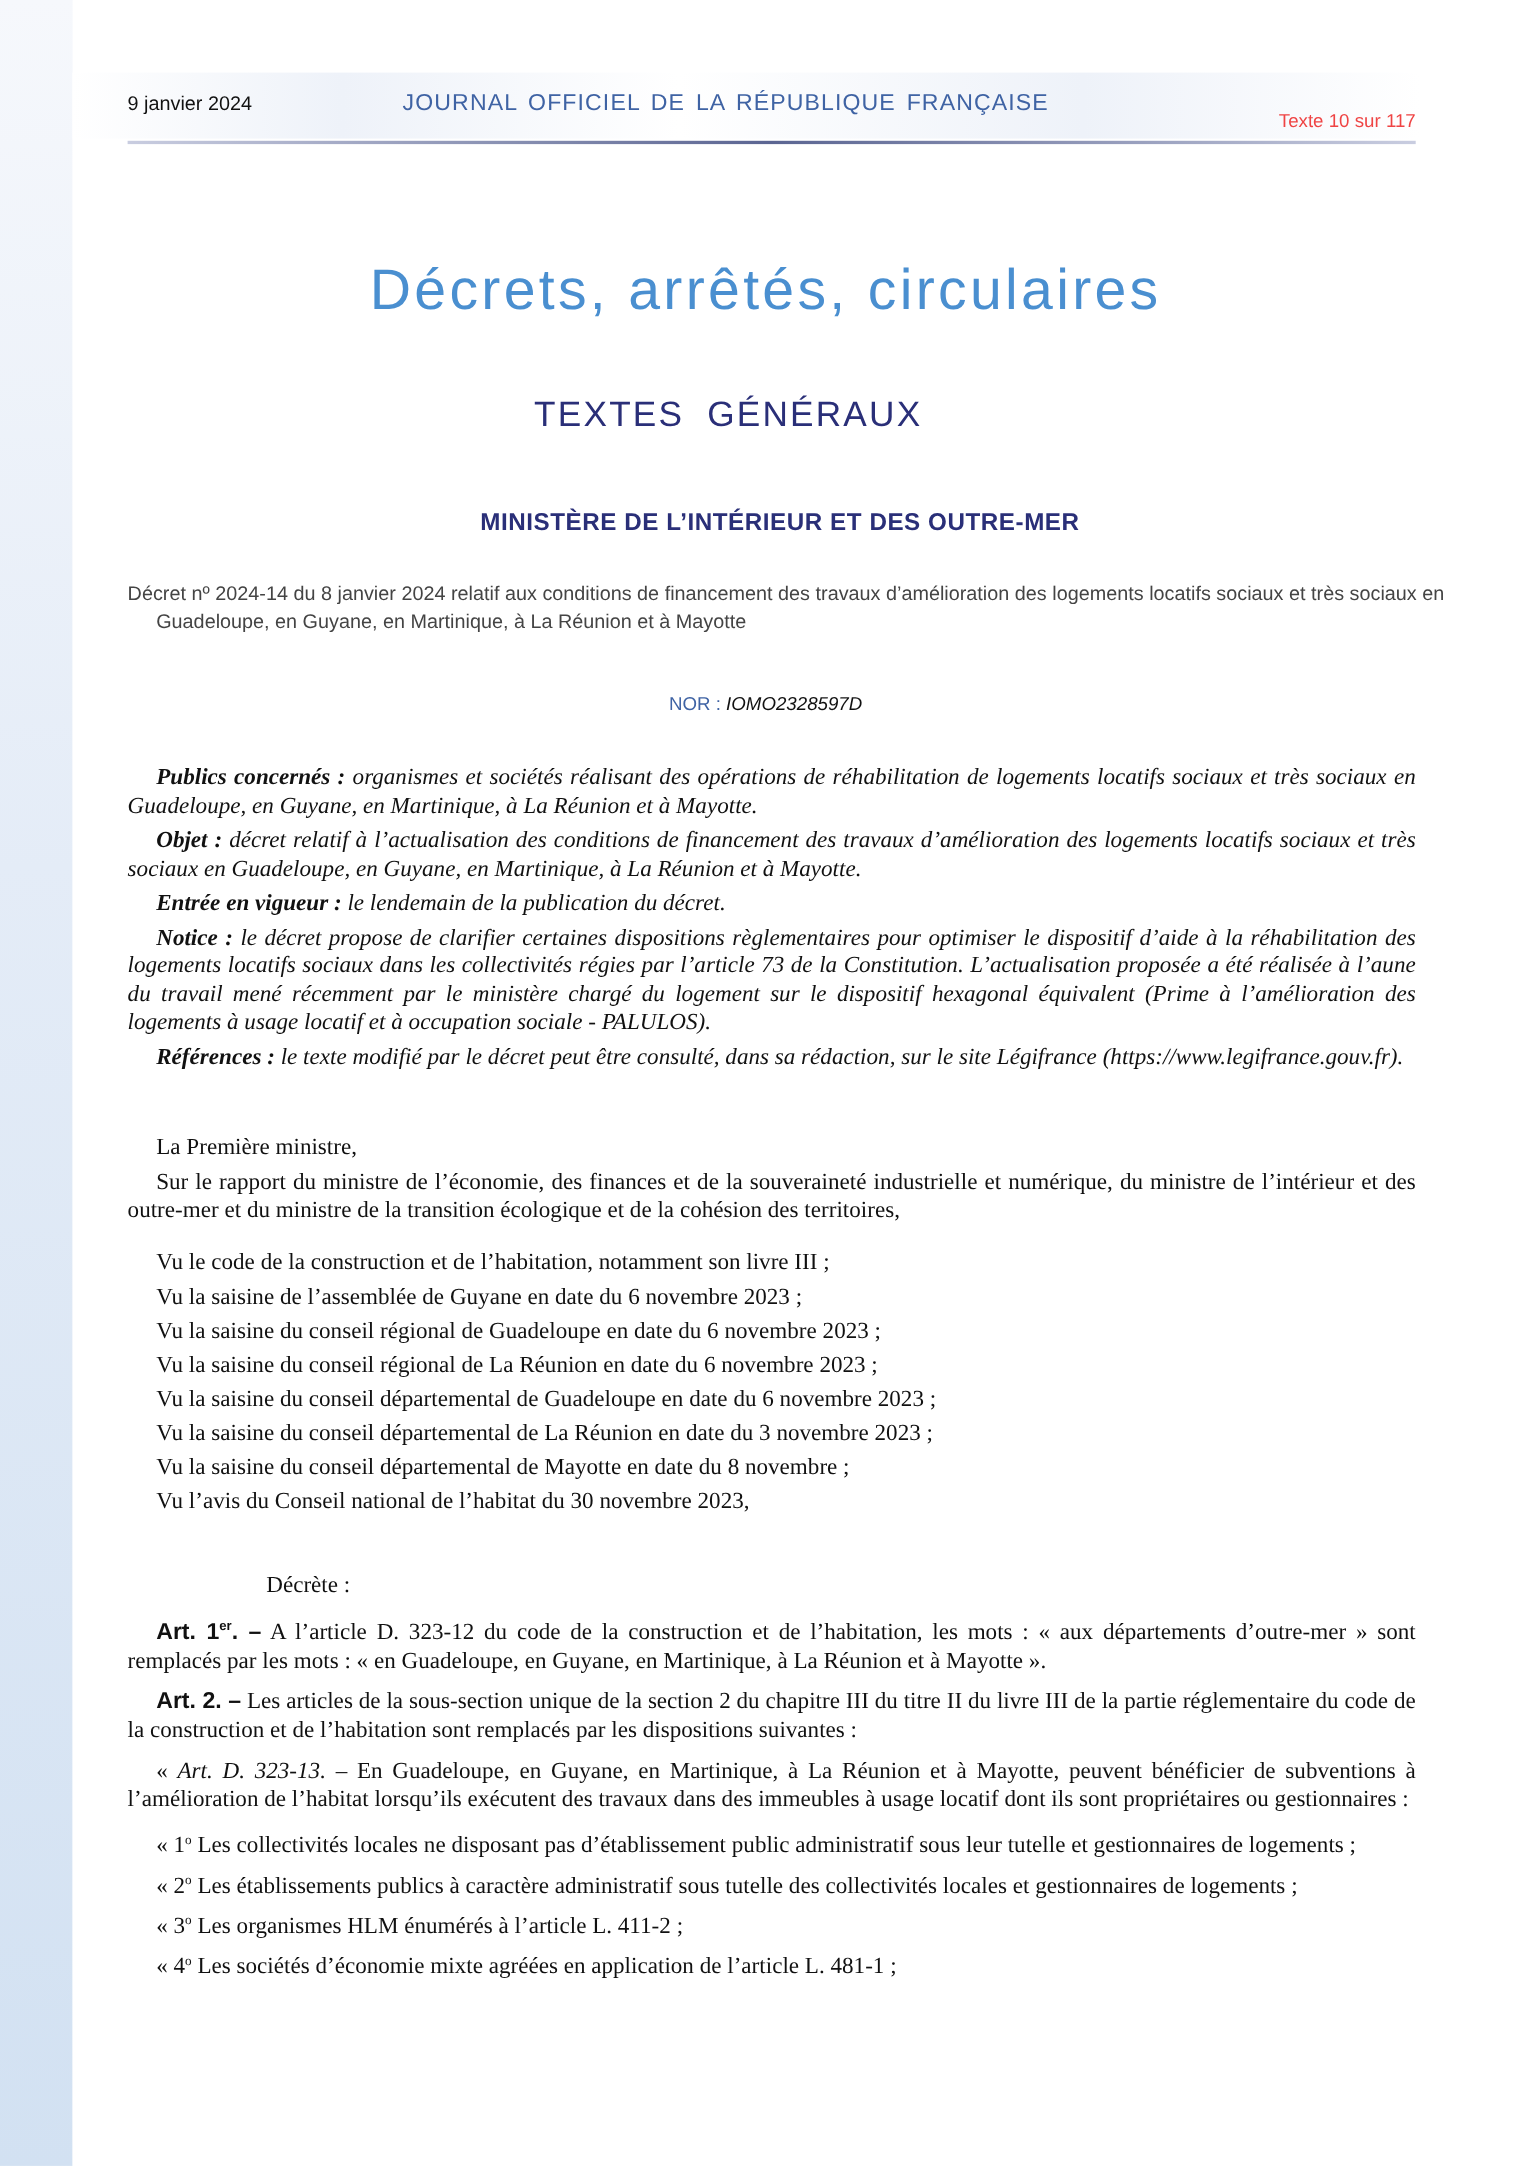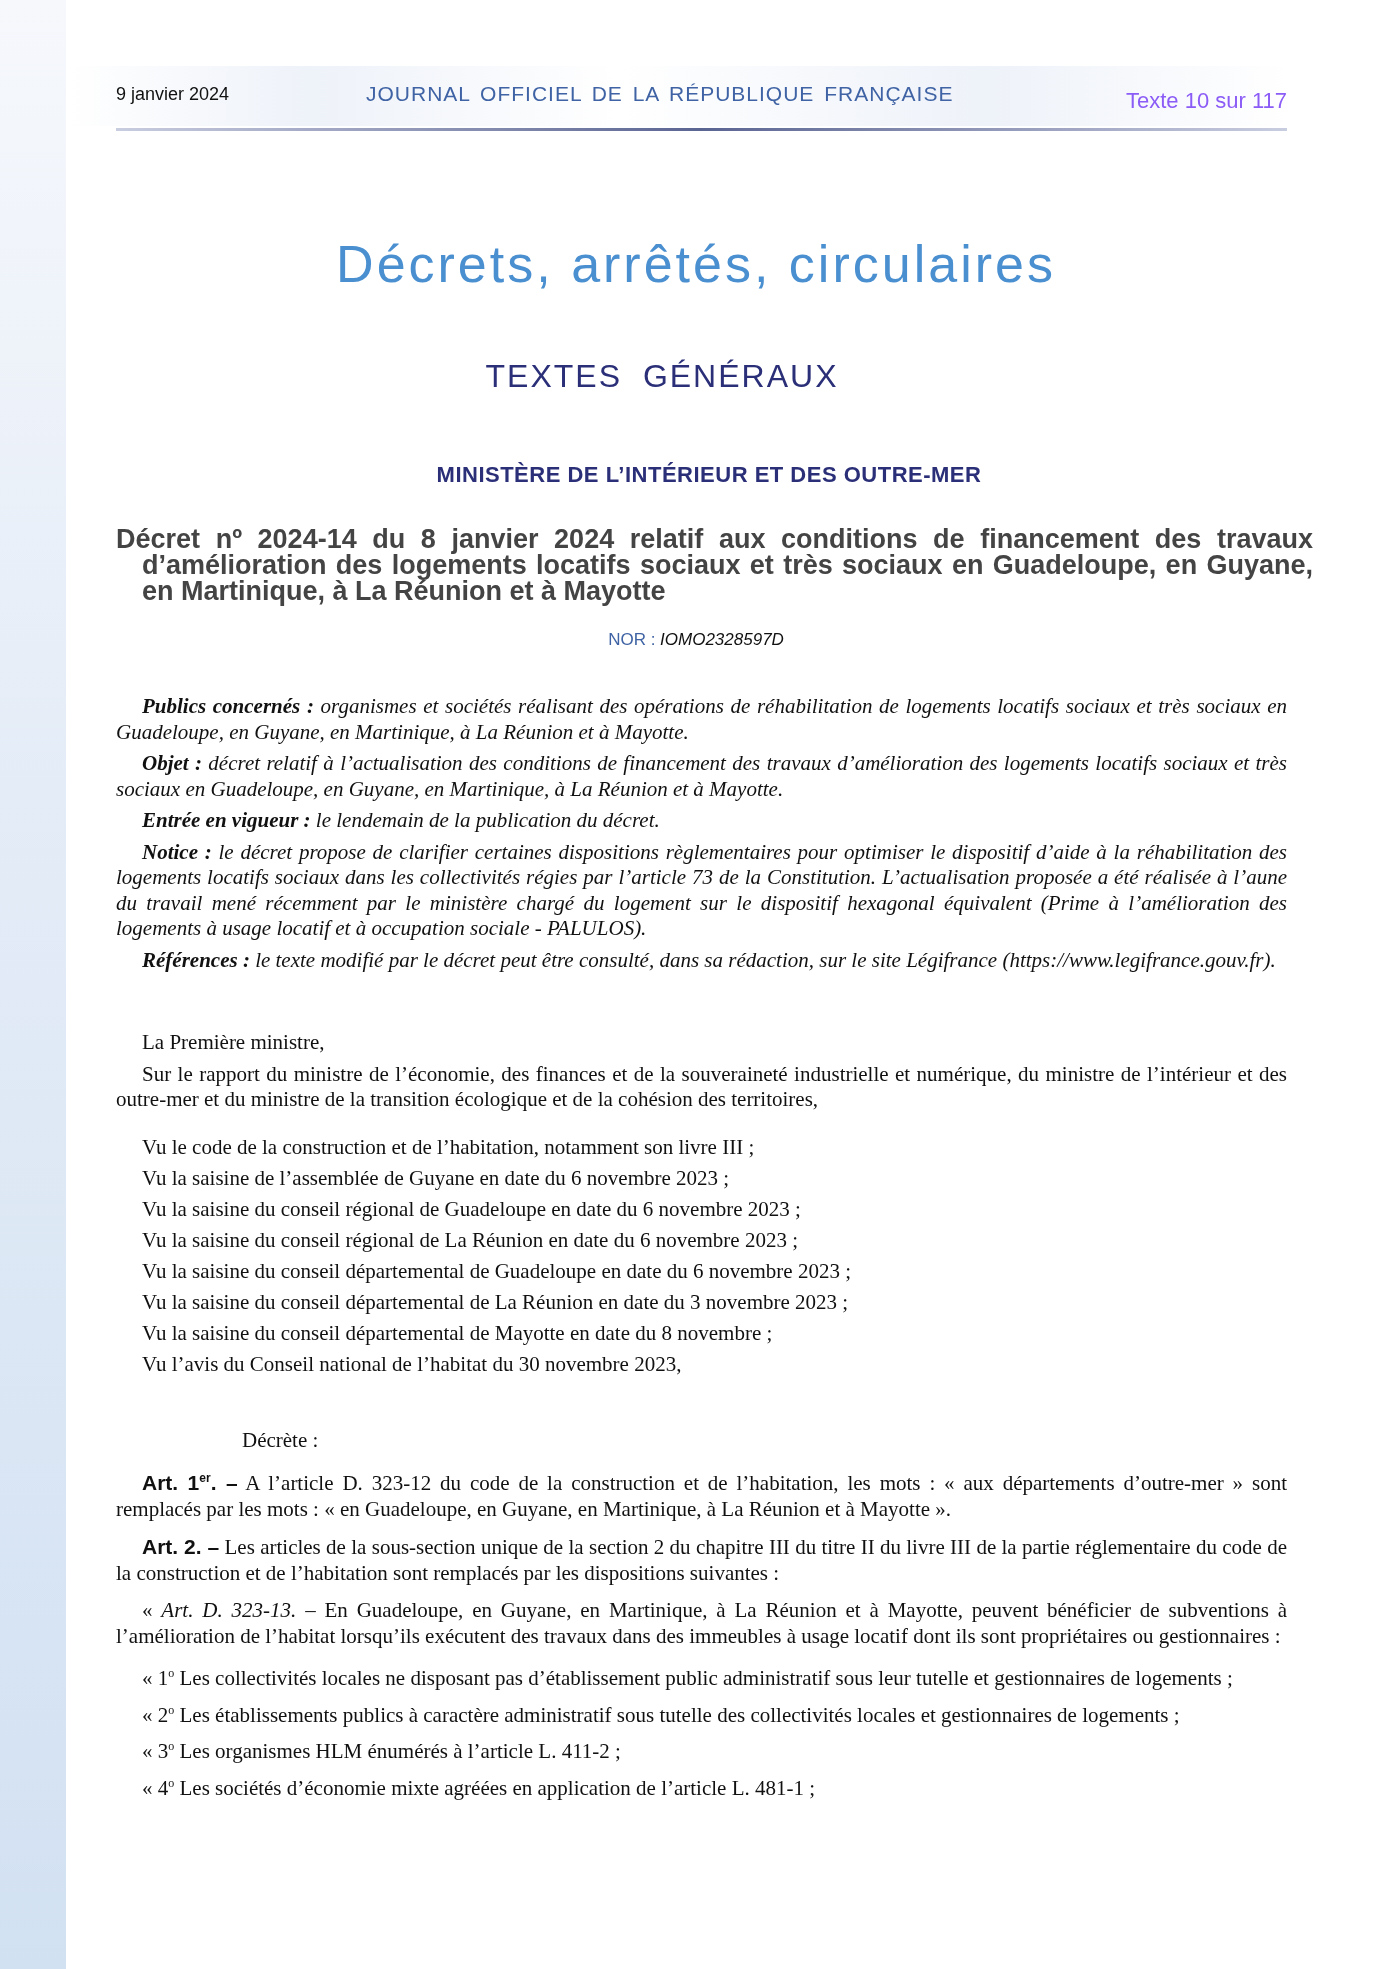--- a/index.html
+++ b/index.html
@@ -3,25 +3,25 @@
 <meta charset="utf-8">
 <style>
   html, body { margin:0; padding:0; }
   body { width:1392px; height:1969px; position:relative; overflow:hidden; background:#fff; font-family:"Liberation Serif", serif; color:#111; }
   .leftband { position:absolute; left:0; top:0; width:66px; height:1969px; background:linear-gradient(180deg,#f6f8fc 0%,#e4ecf7 40%,#d2e1f2 100%); }
   .page { position:absolute; left:66px; top:66px; width:1326px; height:1903px; background:#fff; }
   .hdr { position:absolute; left:66px; top:66px; width:1225px; height:60px; background:linear-gradient(90deg,#fff 0%,#eef2f9 20%,#fff 45%,#eef2f9 75%,#fff 100%); }
   .hdrline { position:absolute; left:116px; top:128px; width:1171px; height:3px; background:linear-gradient(90deg,#c9cde0 0%,#5b6592 50%,#c9cde0 100%); }
   .hdr-date { position:absolute; left:116px; top:84px; font-family:"Liberation Sans",sans-serif; font-size:18px; color:#111; }
   .hdr-journal { position:absolute; left:366px; top:82px; font-family:"Liberation Sans",sans-serif; font-size:21px; color:#3f63a4; letter-spacing:1px; word-spacing:3px; }
-  .hdr-texte { position:absolute; right:105px; top:88px; font-family:"Liberation Sans",sans-serif; font-size:22px; color:#8b5cf6; }
+  .hdr-texte { position:absolute; right:105px; top:100px; font-family:"Liberation Sans",sans-serif; font-size:17px; color:#ef4444; }
   .title { position:absolute; left:0; width:1392px; top:234px; text-align:center; font-family:"Liberation Sans",sans-serif; font-size:52px; color:#4a8fd0; letter-spacing:3px; }
   .sub { position:absolute; left:0; width:1324px; top:358px; text-align:center; font-family:"Liberation Sans",sans-serif; font-size:32px; color:#2a2f78; letter-spacing:2px; word-spacing:10px; }
   .min { position:absolute; left:0; width:1392px; top:462px; text-align:center; font-family:"Liberation Sans",sans-serif; font-weight:bold; font-size:22px; color:#2a2f78; letter-spacing:0.5px;padding-left:13px; }
-  .decret { position:absolute; left:116px; width:1171px; top:526px; font-family:"Liberation Sans",sans-serif; font-weight:bold; font-size:27px; color:#444; line-height:26px; text-align:justify; padding-left:26px; text-indent:-26px; }
+  .decret { position:absolute; left:116px; width:1171px; top:526px; font-family:"Liberation Sans",sans-serif; font-weight:normal; font-size:18px; color:#444; line-height:26px; text-align:justify; padding-left:26px; text-indent:-26px; }
   .nor { position:absolute; left:0; width:1392px; top:630px; text-align:center; font-family:"Liberation Sans",sans-serif; font-size:17px; }
   .nor .lbl { color:#3f63a4; }
   .nor .val { font-style:italic; color:#111; }
   .block { position:absolute; left:116px; width:1171px; font-size:21px; line-height:25.5px; text-align:justify; }
   .block p { margin:0 0 6px 0; text-indent:26px; }
   .it { font-style:italic; }
   .it b { font-weight:bold; }
   .vu p { margin:0; text-indent:26px; line-height:31px; }
   .art b.a { font-family:"Liberation Sans",sans-serif; font-weight:bold; }
   .art p { margin:0 0 12px 0; text-indent:26px; }

